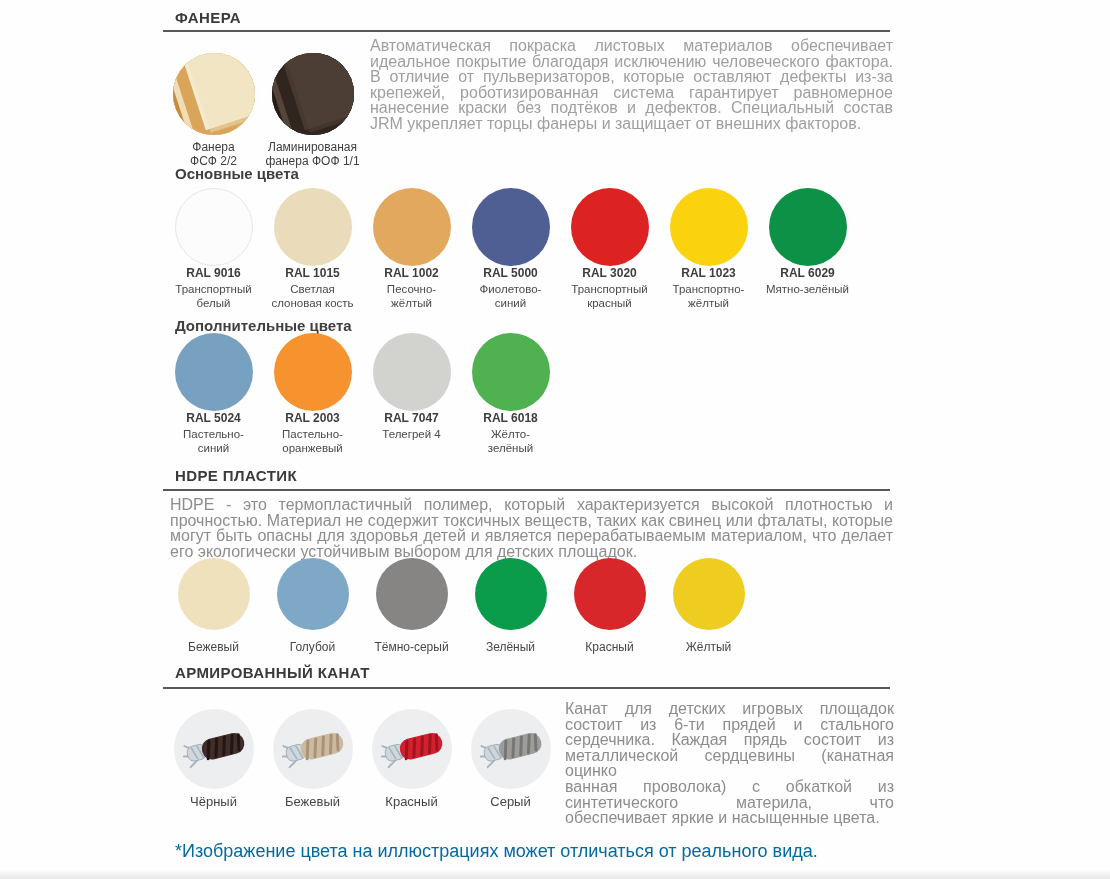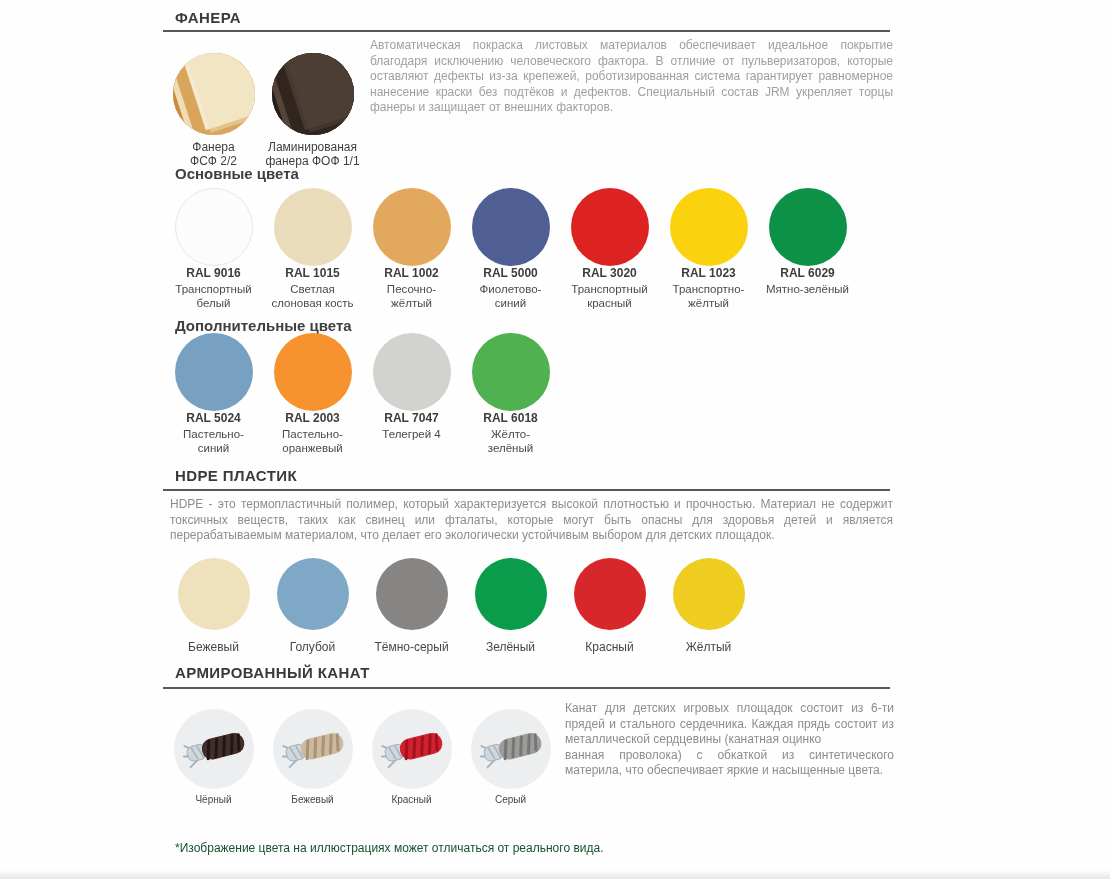--- a/index.html
+++ b/index.html
@@ -1,39 +1,39 @@
 <!DOCTYPE html>
 <html><head>
 <meta charset="utf-8">
 <style>
   html,body{margin:0;padding:0;background:#fff;}
   #canvas{position:relative;width:1110px;height:879px;background:#fefefe;overflow:hidden;
           font-family:"Liberation Sans", sans-serif;}
   .abs{position:absolute;}
   .section-title{font-size:15px;font-weight:700;color:#3a3a3a;letter-spacing:.4px;}
   .rule{height:2px;background:#585858;}
-  .para{font-size:12px;line-height:15.6px;text-align:justify;color:#9f9f9f;white-space:pre-line;}
+  .para{font-size:16px;line-height:15.6px;text-align:justify;color:#9f9f9f;white-space:pre-line;}
   .para.dark{color:#8d8d8d;}
   .heading{font-size:15px;font-weight:700;color:#3f3f3f;}
   .row{display:flex;}
   .cell{width:99px;display:flex;flex-direction:column;align-items:center;text-align:center;}
   .circle{border-radius:50%;box-sizing:border-box;}
   .d82{width:82px;height:82px;}
   .d78{width:78px;height:78px;}
   .d72{width:72px;height:72px;}
   .d80{width:80px;height:80px;}
   .ring{border:1px solid #e7e7e7;}
   .code{font-size:12px;font-weight:700;color:#3d3d3d;margin-top:0;line-height:14px;}
   .cname{font-size:11.5px;color:#4a4a4a;line-height:14px;margin-top:2px;white-space:pre-line;}
   .hdpe-label{font-size:12px;color:#474747;margin-top:10px;}
-  .rope-label{font-size:10px;color:#464646;margin-top:5px;}
+  .rope-label{font-size:13px;color:#464646;margin-top:5px;}
   .thumb{background:#ecedef;overflow:hidden;position:relative;}
   .thumb-label{font-size:12px;color:#3f3f3f;line-height:14px;margin-top:5px;white-space:pre-line;}
   .rope-circle{background:#edeef0;}
-  .footnote{font-size:12px;color:#14532d;}
+  .footnote{font-size:18px;color:#0369a1;}
   .bottom-shade{left:0;right:0;bottom:0;height:9px;
     background:linear-gradient(to bottom, rgba(0,0,0,0), rgba(0,0,0,0.09));}
 </style>
 </head>
 <body>
 
 <div id="canvas">
 
   <div class="abs section-title" style="left:175px;top:9px;">ФАНЕРА</div>
   <div class="abs rule" style="left:163px;top:30px;width:727px;"></div>

